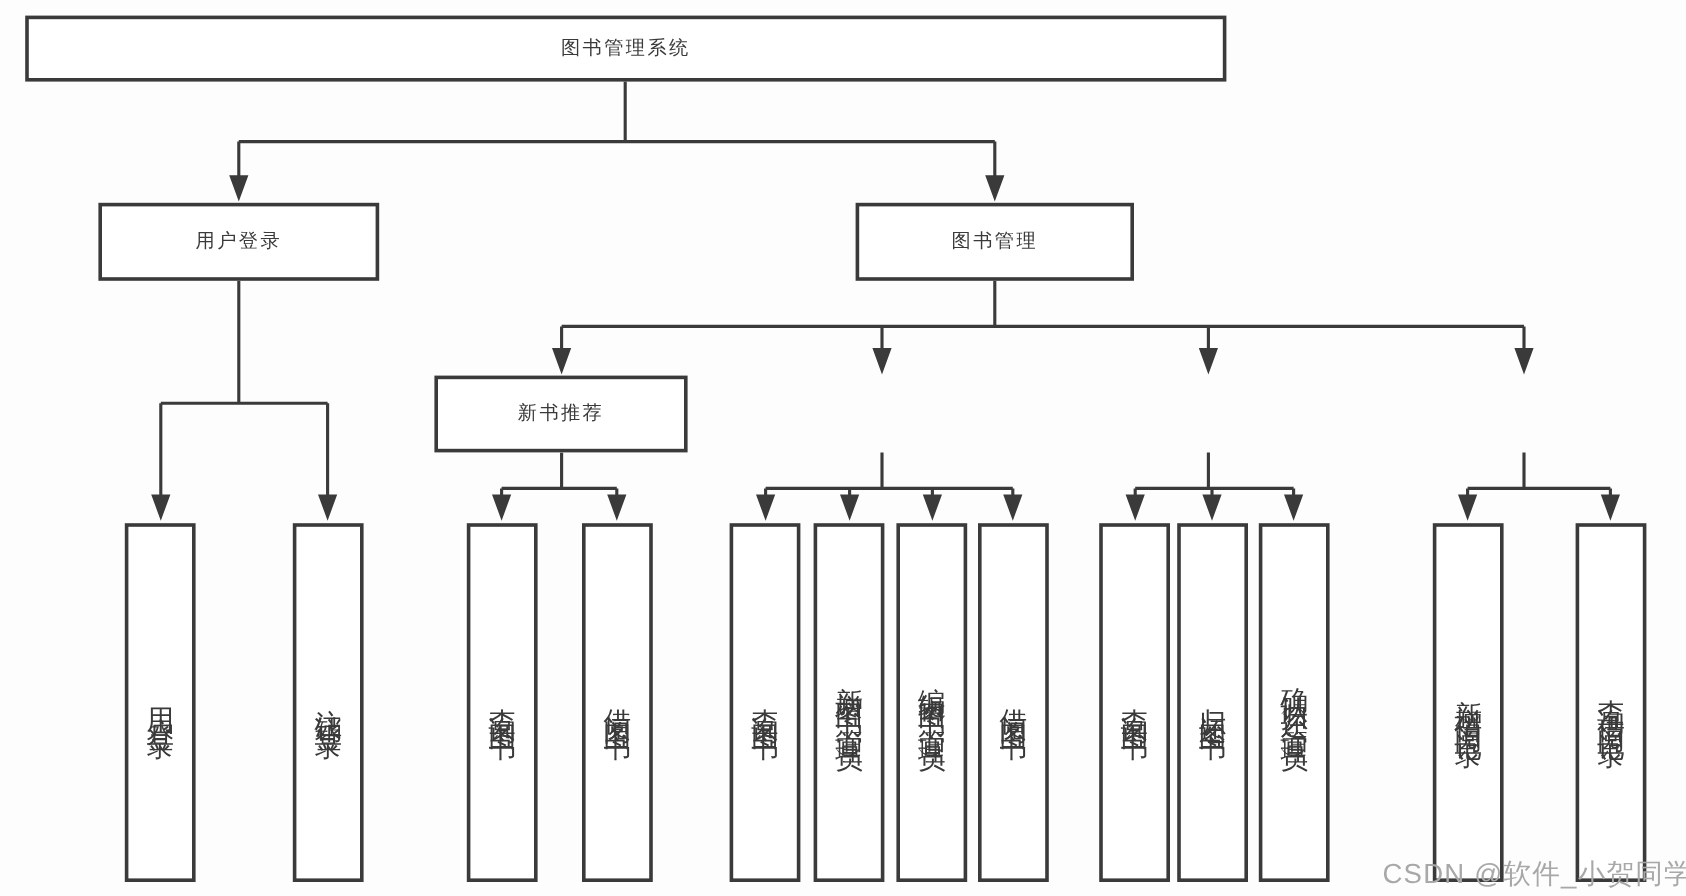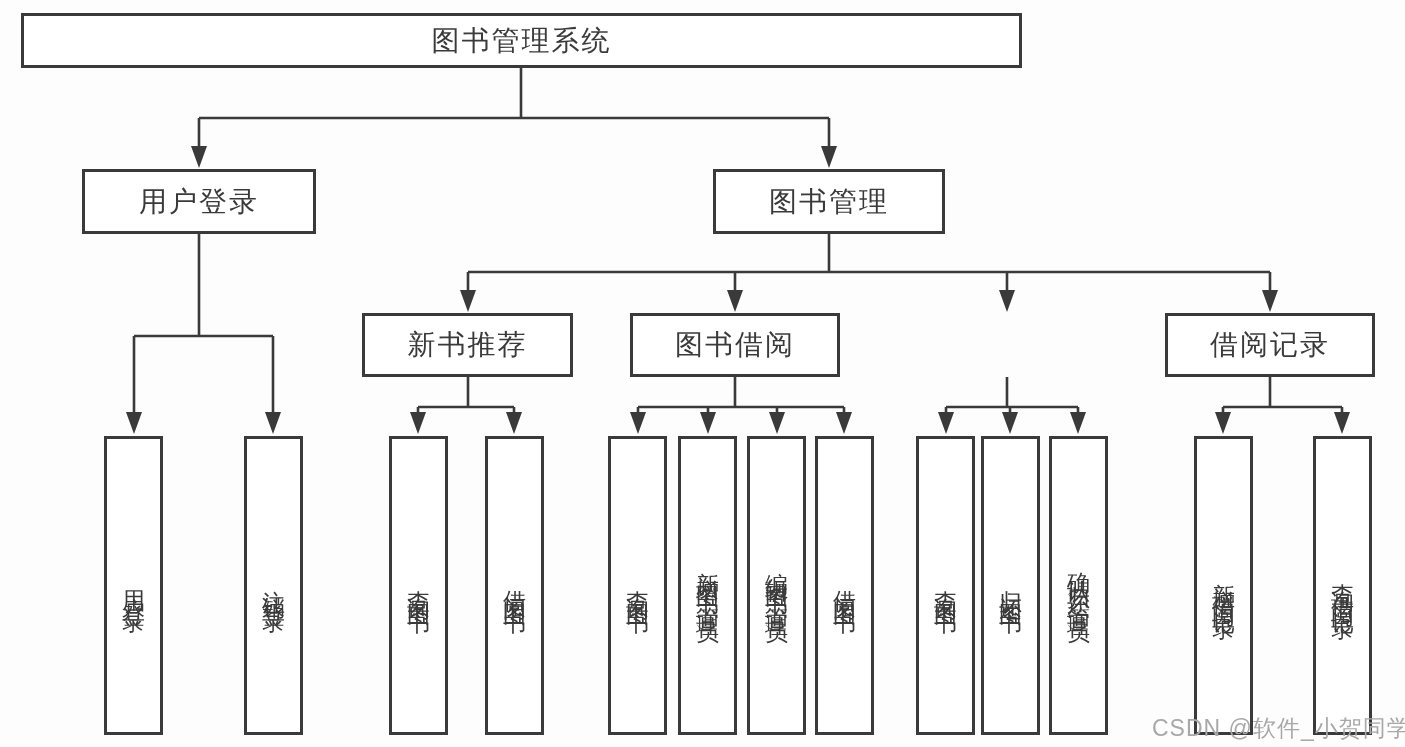--- a/index.html
+++ b/index.html
@@ -39,21 +39,21 @@
     position: absolute;
     border: 3px solid var(--line);
     background: var(--box_fill);
     color: var(--text);
     display: flex;
     align-items: center;
     justify-content: center;
     text-align: center;
   }
   .h-box {
-    font-size: 28px;
+    font-size: 16px;
     letter-spacing: 2px;
     line-height: 1;
   }
   .v-box {
     writing-mode: vertical-lr;
     text-orientation: mixed;
     font-size: 23px;
     letter-spacing: 7px;
     line-height: 1;
     top: 436px;
@@ -130,22 +130,20 @@
       M1215 412 L1231 412 L1223 434 Z
       M1334 412 L1350 412 L1342 434 Z"></path>
   </svg>
 
   <div class="box h-box pos-root">图书管理系统</div>
 
   <div class="box h-box pos-user-login">用户登录</div>
   <div class="box h-box pos-new-book">新书推荐</div>
 
   <div class="box h-box pos-book-mgmt">图书管理</div>
-  <div class="box h-box pos-book-borrow">图书借阅</div>
-  <div class="box h-box pos-record">借阅记录</div>
 
   <div class="box v-box pos-l1">用户登录</div>
   <div class="box v-box pos-l2">注销登录</div>
 
   <div class="box v-box pos-l3">查询图书</div>
   <div class="box v-box pos-l4">借阅图书</div>
 
   <div class="box v-box pos-l5">查询图书</div>
   <div class="box v-box pos-l6">新增图书（管理员）</div>
   <div class="box v-box pos-l7">编辑图书（管理员）</div>

